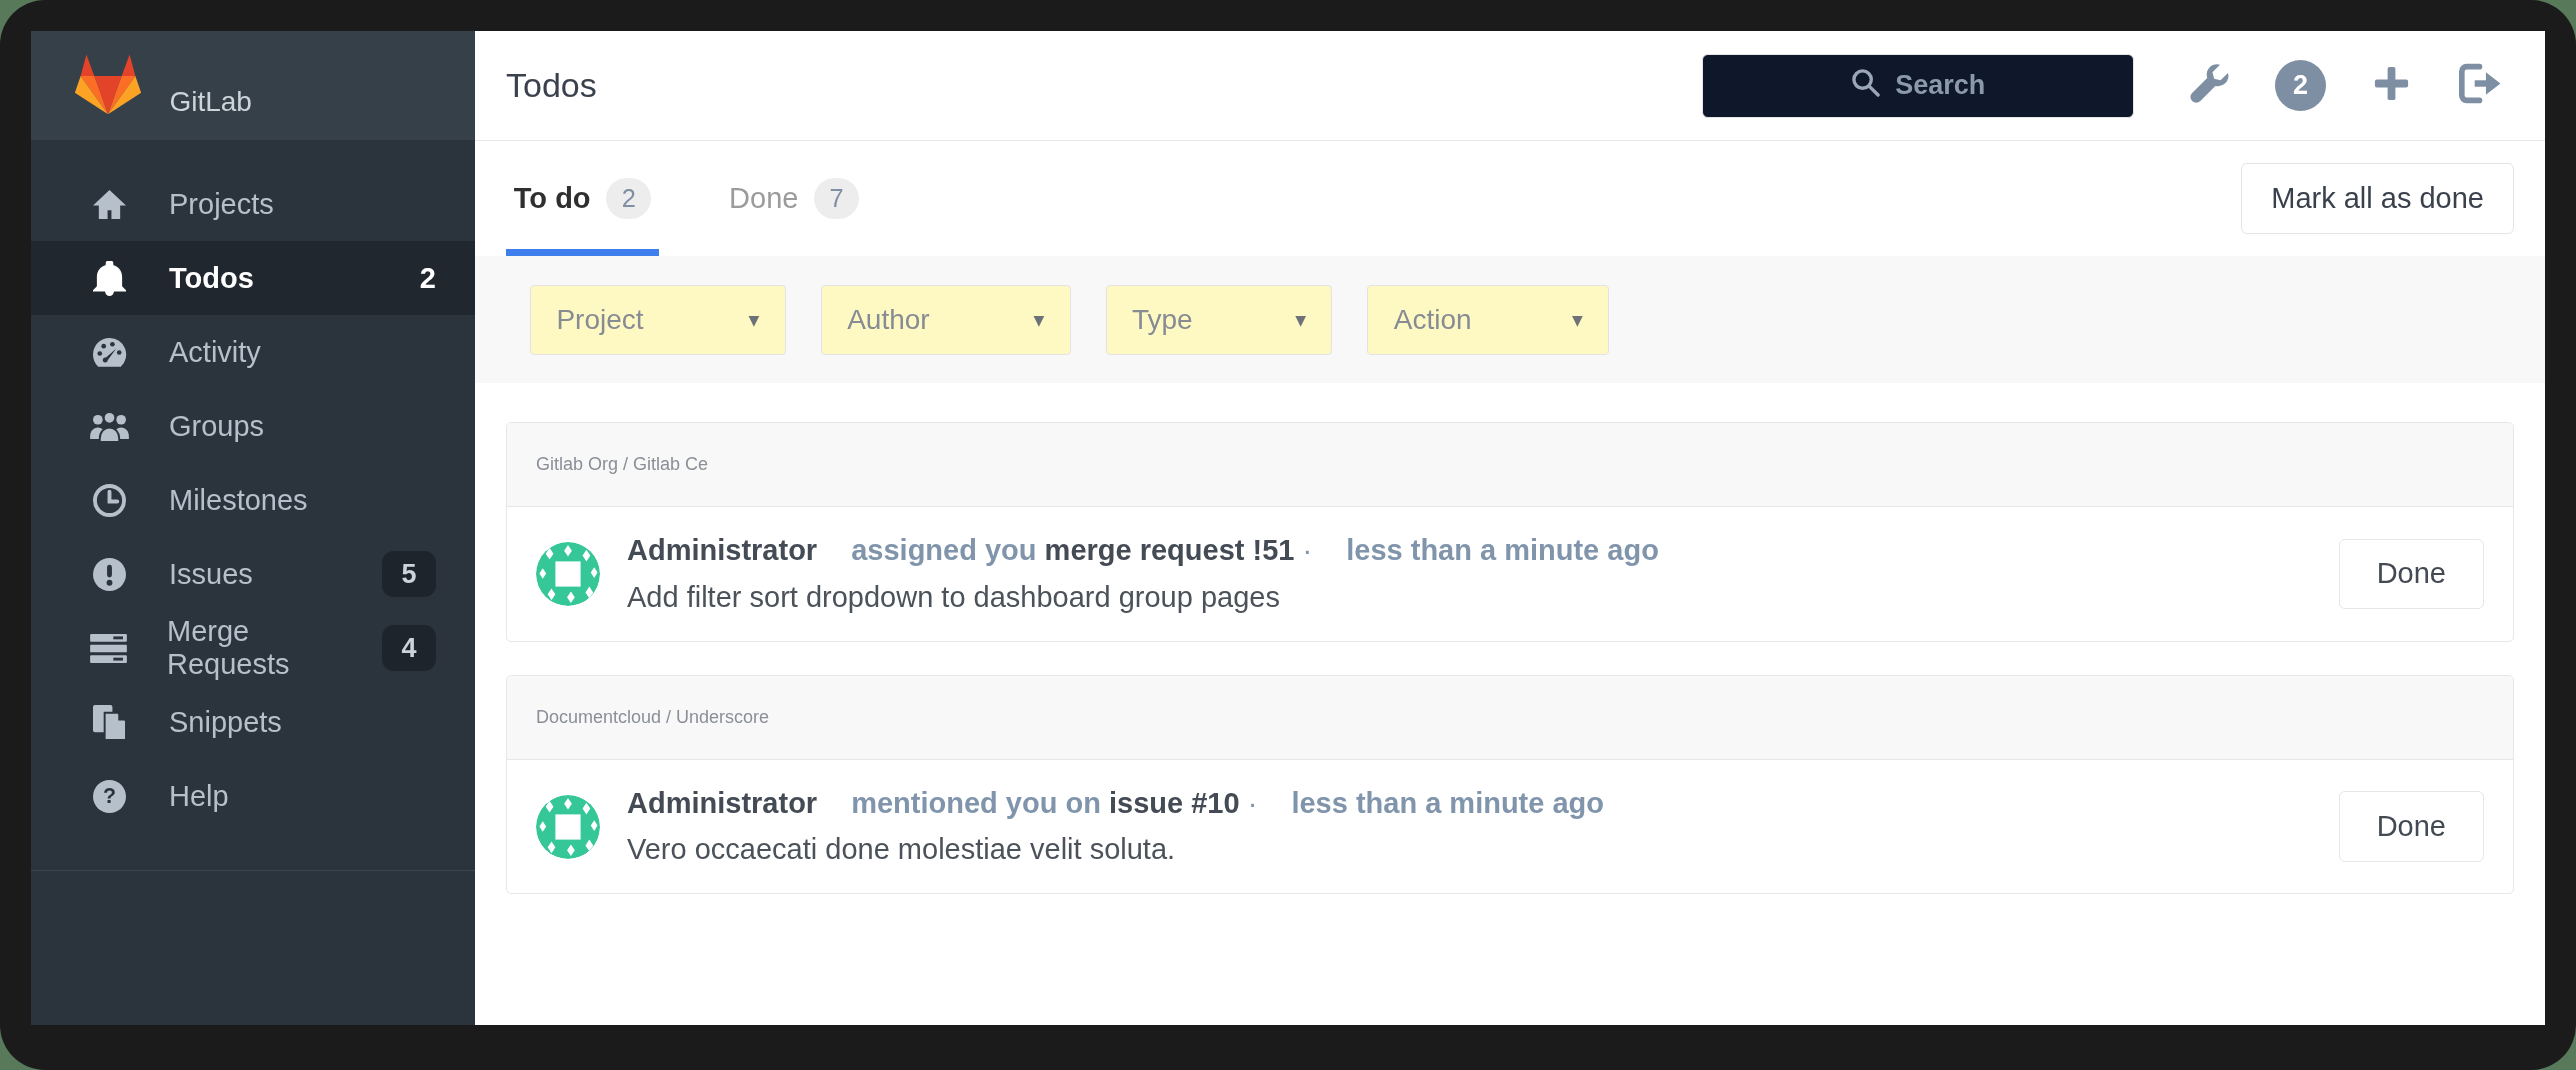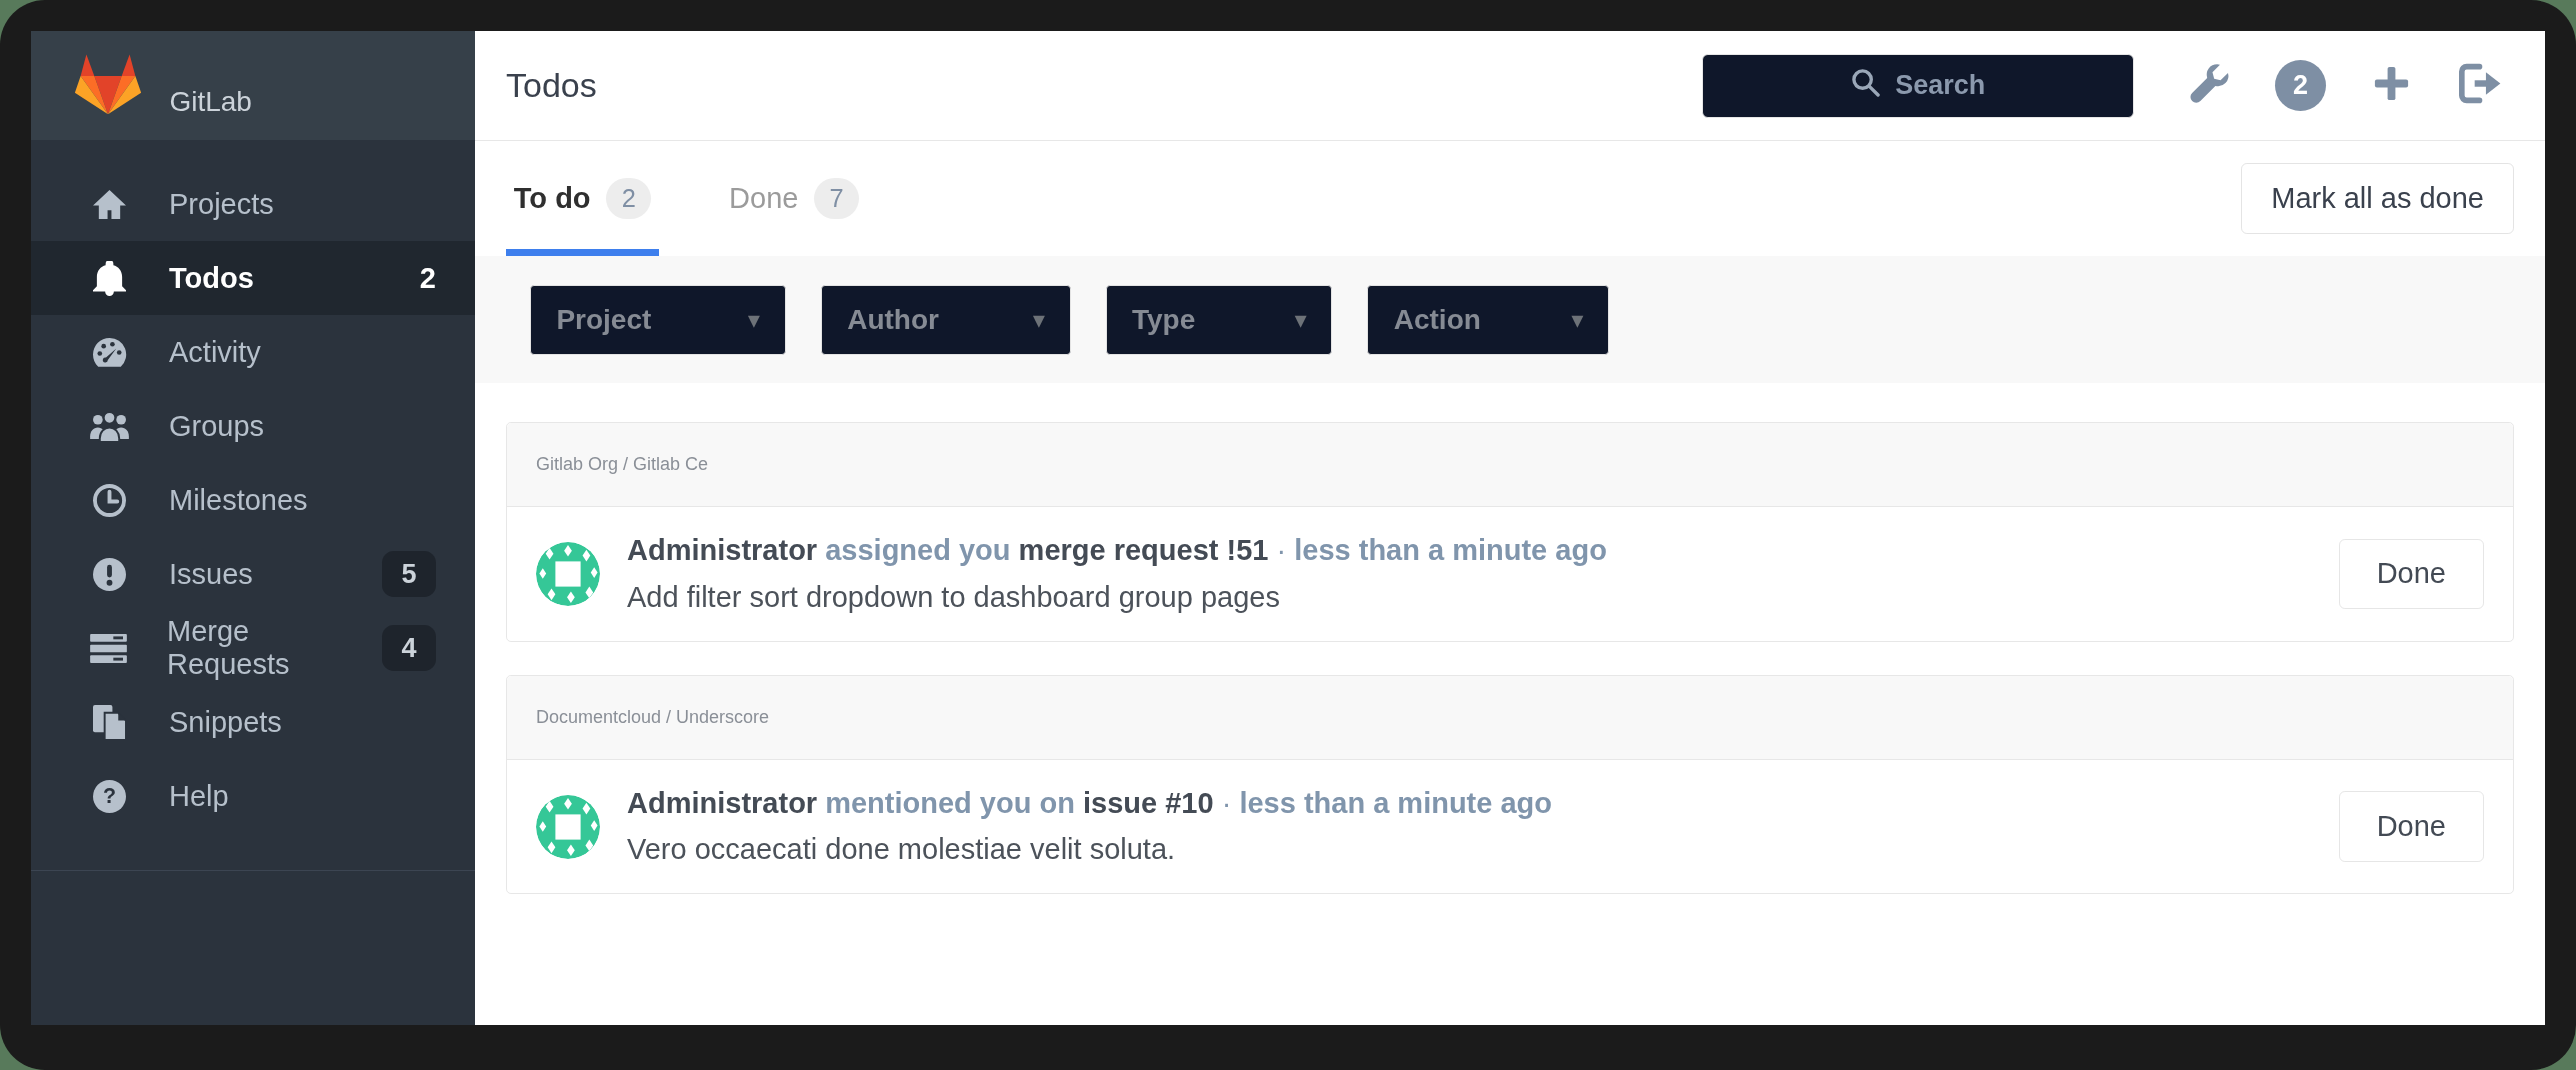--- a/index.html
+++ b/index.html
@@ -70,38 +70,38 @@
   .markall-btn{
     margin-left:auto;background:#ffffff;border:1px solid #e4e4e4;border-radius:5.9px;
     padding:17.6px 29px;font-size:29px;color:#3a414d;cursor:pointer;
   }
 
   .filterbar{
     background:#f8f8f8;height:127px;min-height:127px;
     display:flex;align-items:center;gap:35px;padding:0 55px;
   }
   .filter-dd{
-    background:#0f172a;border:1px solid #e3e3e3;border-radius:3.9px;height:68px;
+    background:#fef9c3;border:1px solid #e3e3e3;border-radius:3.9px;height:68px;
     display:flex;align-items:center;justify-content:space-between;
-    padding:0 25.4px;color:#868b94;font-size:28px;cursor:pointer;font-weight:bold;
+    padding:0 25.4px;color:#868b94;font-size:28px;cursor:pointer;
   }
   .filter-dd .caret{font-size:21.5px;color:#6d7278;margin-left:33px;}
   .w-project{width:203px;} .w-author{width:197px;} .w-type{width:174px;} .w-action{width:189px;}
 
   .panels{padding:39px 31px;display:flex;flex-direction:column;gap:33px;}
   .panel{border:1px solid #e7e7e7;border-radius:4.9px;background:#ffffff;}
   .panel-header{
     background:#f8f8f8;border-bottom:1px solid #e7e7e7;border-radius:4.9px 4.9px 0 0;
     padding:31px 29px;color:#8a8f97;font-size:18px;
   }
   .todo-row{display:flex;align-items:center;padding:27px 29px;}
   .avatar{width:64px;height:64px;min-width:64px;border-radius:50%;}
   .todo-text{margin-left:27px;display:flex;flex-direction:column;gap:13.7px;}
   .todo-line1{font-size:29px;font-weight:bold;color:#444b55;}
-  .todo-line1 .lnk{color:#8095ac;cursor:pointer;}
+  .todo-line1 .lnk{color:#8095ac;cursor:pointer;margin-left:26px;}
   .todo-line1 .sep{color:#8095ac;font-weight:normal;}
   .todo-line2{font-size:29px;color:#4c525a;}
   .done-btn{
     margin-left:auto;background:#ffffff;border:1px solid #e6e6e6;border-radius:5.9px;
     padding:17.6px 37px;font-size:29px;color:#434a54;cursor:pointer;
   }
 </style>
 </head>
 <body>
 

